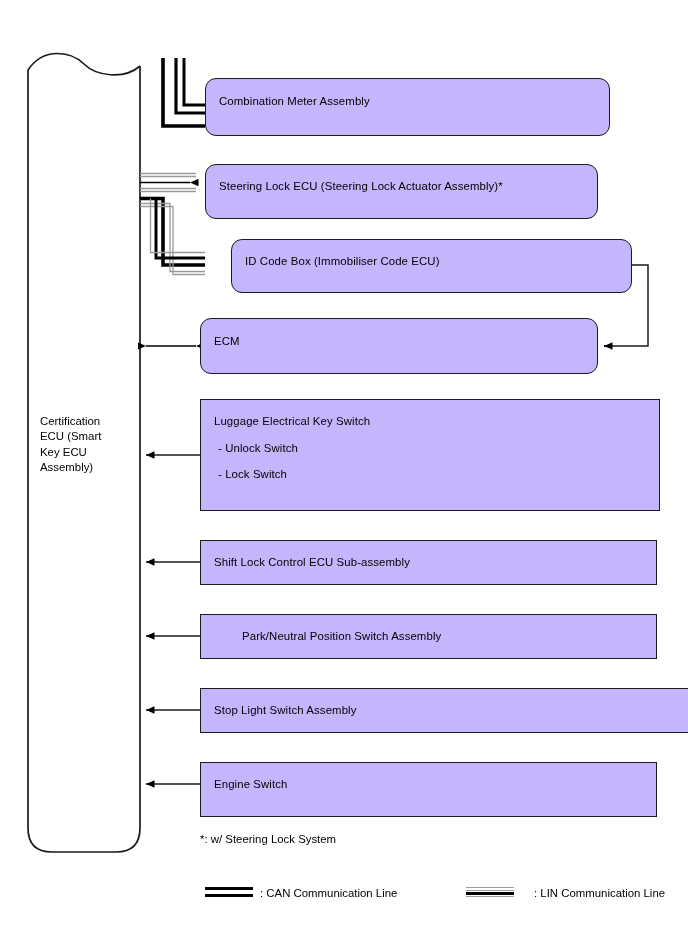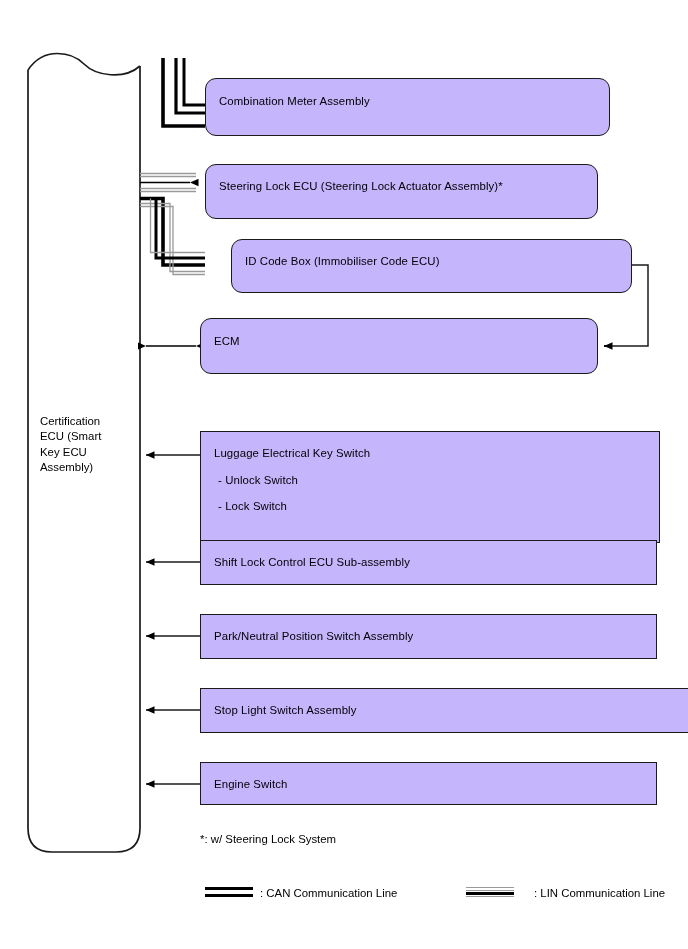--- a/index.html
+++ b/index.html
@@ -130,39 +130,39 @@
   </div>
 
   <div class="node rounded" style="left:205px;top:239px;width:401px;height:54px;margin-left:26px;">
     <span class="label" style="top:14px;">ID Code Box (Immobiliser Code ECU)</span>
   </div>
 
   <div class="node rounded" style="left:200px;top:318px;width:398px;height:56px;">
     <span class="label" style="top:15px;">ECM</span>
   </div>
 
-  <div class="node" style="left:200px;top:399px;width:460px;height:112px;margin-top:32px;">
+  <div class="node" style="left:200px;top:399px;width:460px;height:112px;">
     <span class="label" style="top:14px;">Luggage Electrical Key Switch</span>
     <span class="label" style="top:41px;left:17px;">- Unlock Switch</span>
     <span class="label" style="top:67px;left:17px;">- Lock Switch</span>
   </div>
 
   <div class="node" style="left:200px;top:540px;width:457px;height:45px;">
     <span class="label" style="top:14px;">Shift Lock Control ECU Sub-assembly</span>
   </div>
 
   <div class="node" style="left:200px;top:614px;width:457px;height:45px;">
-    <span class="label" style="top:14px;">Park/Neutral Position Switch Assembly</span>
+    <span class="label" style="top:14px;margin-left:28px;">Park/Neutral Position Switch Assembly</span>
   </div>
 
   <div class="node" style="left:200px;top:688px;width:524px;height:45px;">
     <span class="label" style="top:14px;">Stop Light Switch Assembly</span>
   </div>
 
-  <div class="node" style="left:200px;top:762px;width:457px;height:43px;">
+  <div class="node" style="left:200px;top:762px;width:457px;height:55px;">
     <span class="label" style="top:14px;">Engine Switch</span>
   </div>
 
   <div id="footnote">*: w/ Steering Lock System</div>
 
   <div class="legend-row" id="legend-can">
     <span class="sym can">
       <i class="b1"></i>
         <i class="b2"></i>
     </span>

